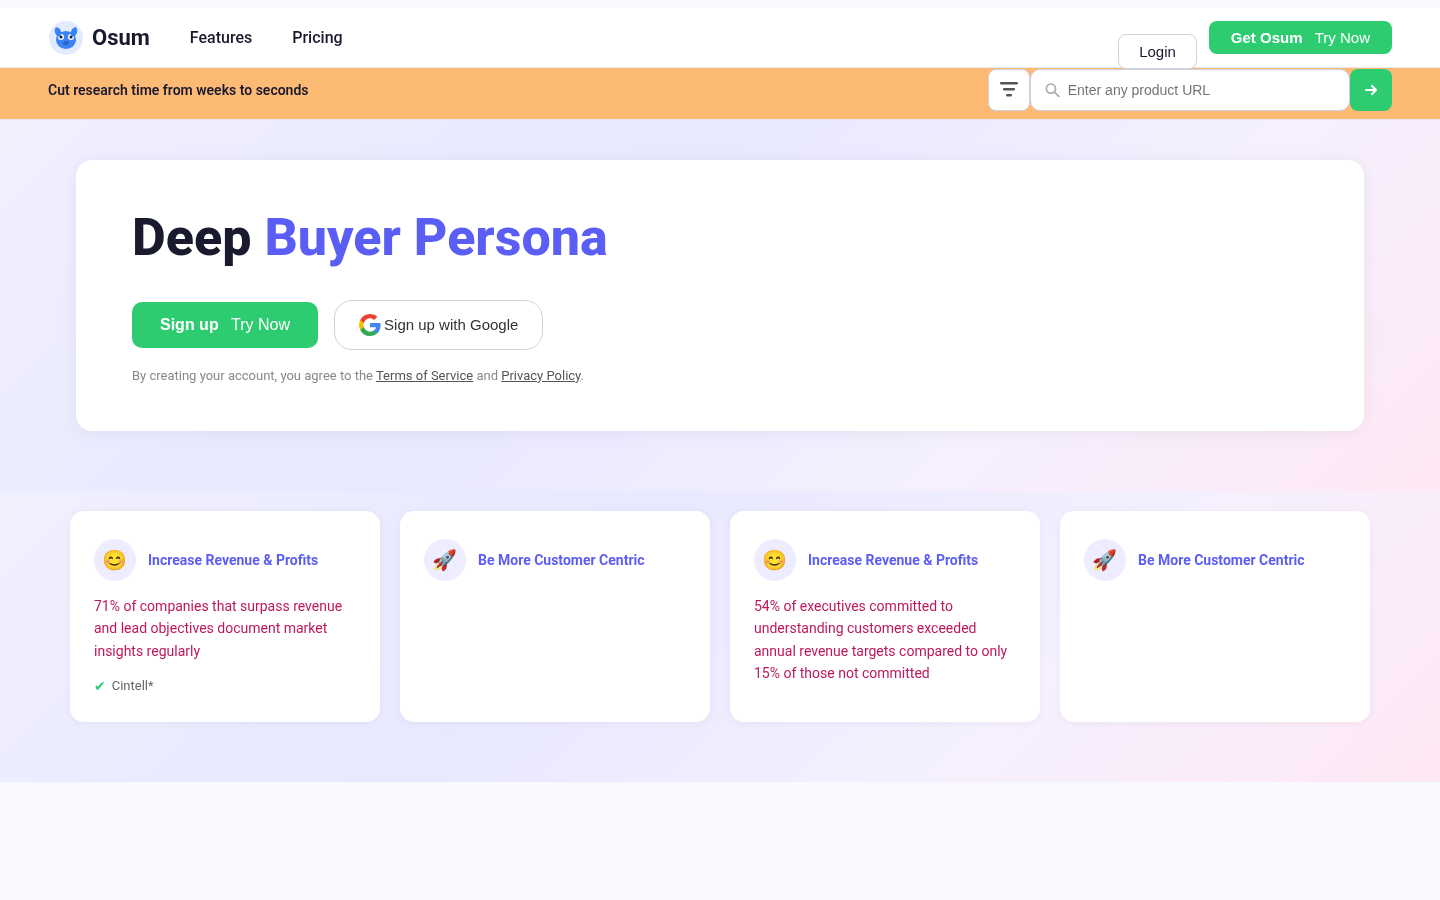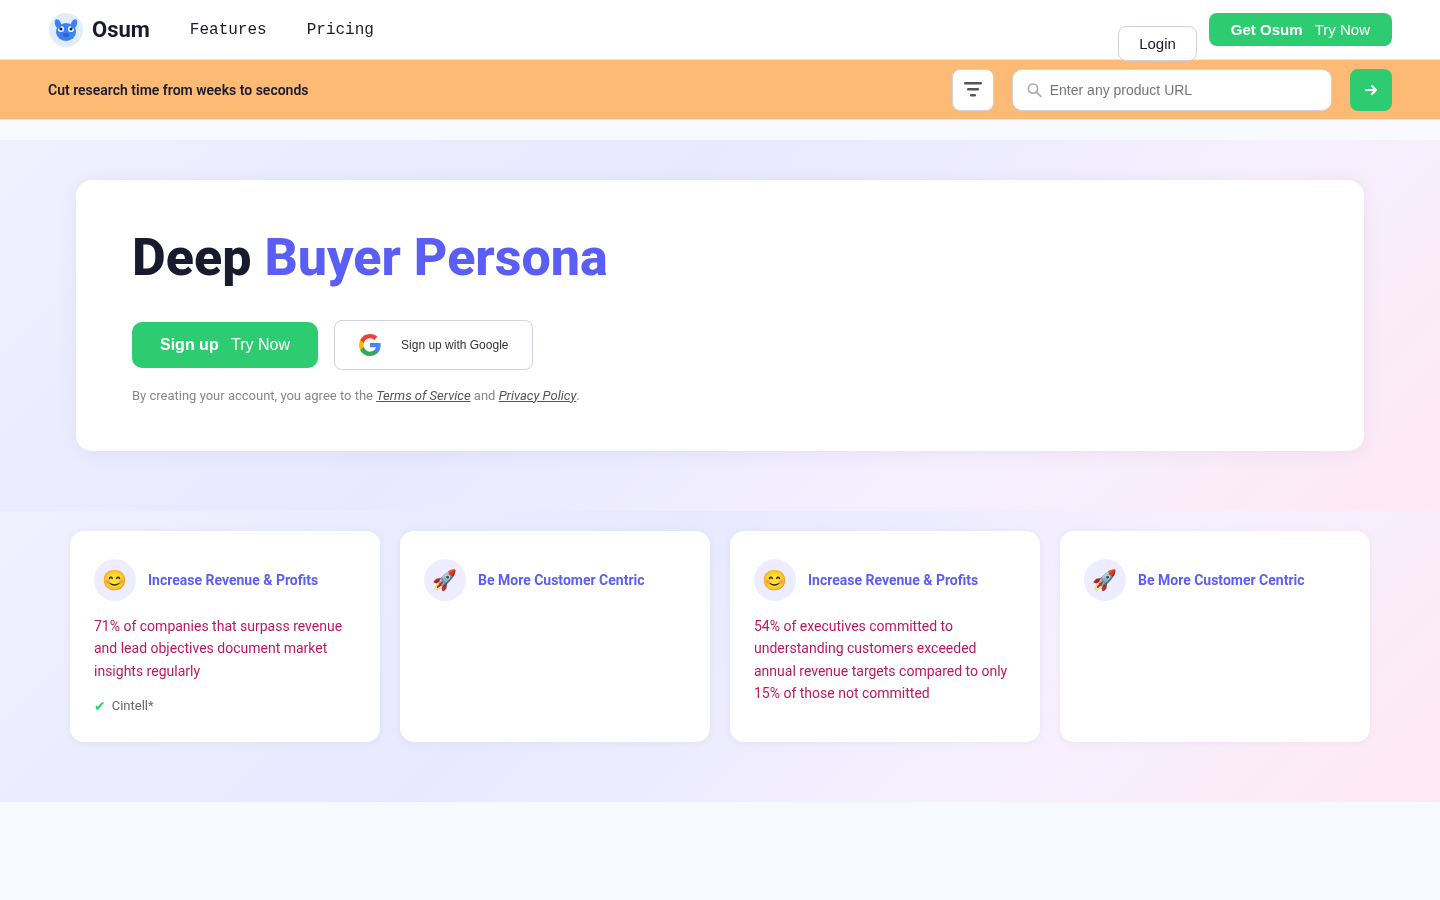--- a/index.html
+++ b/index.html
@@ -3,46 +3,46 @@
   <meta charset="utf-8">
   <style>
     * { box-sizing: border-box; margin: 0; padding: 0; }
     body { font-family: -apple-system, BlinkMacSystemFont, 'Segoe UI', Roboto, sans-serif; background: #f8f8ff; color: #1a1a2e; }
 
     
     .navbar {
       display: flex; align-items: center; justify-content: space-between;
       padding: 0 48px; height: 60px; background: #fff;
       border-bottom: 1px solid #e8e8f0;
-      position: sticky; top: 0; z-index: 100;
+      position: sticky; top: 8px; z-index: 100;
     }
     .navbar-left { display: flex; align-items: center; gap: 40px; }
     .logo { display: flex; align-items: center; gap: 8px; text-decoration: none; }
     .logo-text { font-size: 22px; font-weight: 700; color: #1a1a2e; }
-    .nav-link { font-size: 16px; color: #1a1a2e; text-decoration: none; font-weight: 500; cursor: pointer; font-family: Liberation Mono, monospace; }
+    .nav-link { font-size: 16px; color: #1a1a2e; text-decoration: none; font-weight: 500; cursor: pointer; }
     .navbar-right { display: flex; align-items: center; gap: 12px; }
     .btn-login {
       padding: 8px 20px; border: 1px solid #d0d0e0; border-radius: 8px;
       background: #fff; font-size: 15px; font-weight: 500; cursor: pointer; color: #1a1a2e; margin-top: 28px;
     }
     .btn-get-osum {
       padding: 8px 22px; border: none; border-radius: 8px;
       background: #2ecc71; font-size: 15px; font-weight: 600; cursor: pointer; color: #fff;
       display: flex; align-items: center; gap: 4px;
     }
     .btn-get-osum .try-now { font-weight: 400; }
 
     
     .search-bar {
       display: flex; align-items: center; justify-content: space-between;
       padding: 0 48px; height: 60px; background: #fdba74;
       border-bottom: 1px solid #e8e8f0;
     }
     .search-tagline { font-size: 14px; font-weight: 600; color: #1a1a2e; }
-    .search-right { display: flex; align-items: flex-start; gap: 18px; }
+    .search-right { display: flex; align-items: flex-start; gap: 0; }
     .filter-btn {
       width: 42px; height: 42px; border: 1px solid #d0d0e0; border-radius: 8px;
       background: #fff; display: flex; align-items: center; justify-content: center;
       cursor: pointer; font-size: 18px; color: #555;
     }
     .search-input-wrap {
       display: flex; align-items: center;
       border: 1.5px solid #d0d0e0; border-radius: 10px; background: #fff;
       padding: 0 14px; gap: 8px; height: 42px; width: 320px;
     }
@@ -53,21 +53,20 @@
     .search-go-btn {
       width: 42px; height: 42px; border: none; border-radius: 8px;
       background: #2ecc71; display: flex; align-items: center; justify-content: center;
       cursor: pointer; color: #fff; font-size: 20px; font-weight: bold;
     }
 
     
     .hero-section {
       background: linear-gradient(135deg, #f0f0ff 0%, #e8e8ff 40%, #f5f0ff 70%, #ffe8f5 100%);
       padding: 40px 76px 60px;
-      margin-top: 20px;
     }
     .hero-card {
       background: #fff; border-radius: 16px; padding: 48px 56px;
       max-width: 1300px; margin: 0 auto;
       box-shadow: 0 2px 20px rgba(0,0,0,0.06);
     }
     .hero-title { font-size: 52px; font-weight: 800; line-height: 1.15; color: #1a1a2e; }
     .hero-title .highlight { color: #5b5ef4; }
     .hero-subtitle {
       margin-top: 20px; font-size: 17px; color: #555; line-height: 1.65;
@@ -75,26 +74,26 @@
     }
     .hero-actions { display: flex; align-items: center; gap: 16px; margin-top: 32px; }
     .btn-signup-now {
       padding: 14px 28px; background: #2ecc71; color: #fff;
       border: none; border-radius: 10px; font-size: 16px; font-weight: 600;
       cursor: pointer; display: flex; align-items: center; gap: 4px;
     }
     .btn-signup-now .try-now { font-weight: 400; }
     .btn-google {
       padding: 13px 24px; background: #fff; color: #333;
-      border: 1.5px solid #d0d0e0; border-radius: 8px; font-size: 12px; font-weight: 500;
-      cursor: pointer; display: flex; align-items: center; gap: 20px;
+      border: 1.5px solid #d0d0e0; border-radius: 18px; font-size: 15px; font-weight: 500;
+      cursor: pointer; display: flex; align-items: center; gap: 3px;
     }
     .google-icon { width: 22px; height: 22px; }
     .hero-legal { margin-top: 18px; font-size: 13px; color: #888; }
-    .hero-legal a { color: #555; text-decoration: underline; cursor: pointer; font-style: italic; }
+    .hero-legal a { color: #555; text-decoration: underline; cursor: pointer; }
 
     
     .features-section {
       background: linear-gradient(135deg, #f0f0ff 0%, #e8e8ff 40%, #f5f0ff 70%, #ffe8f5 100%);
       padding: 20px 48px 60px;
     }
     .features-grid {
       display: grid; grid-template-columns: repeat(4, 1fr);
       gap: 20px; max-width: 1300px; margin: 0 auto;
     }

